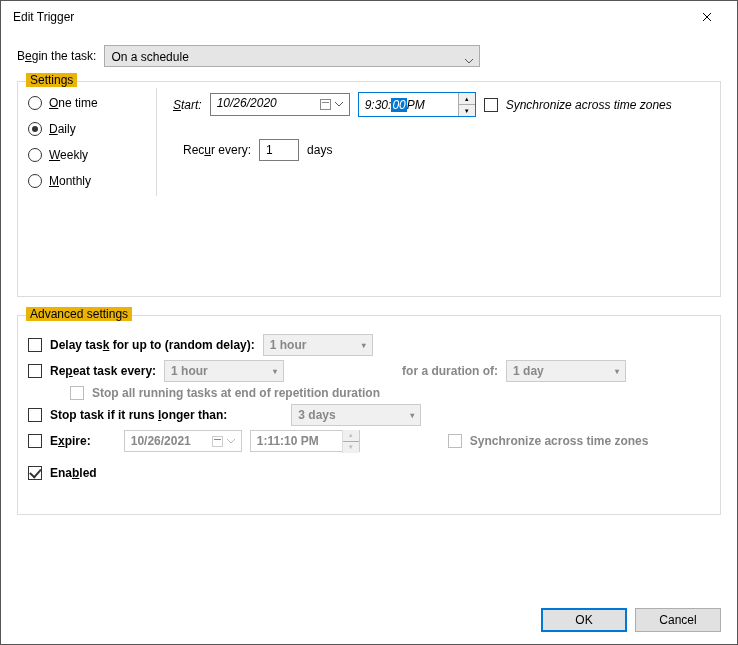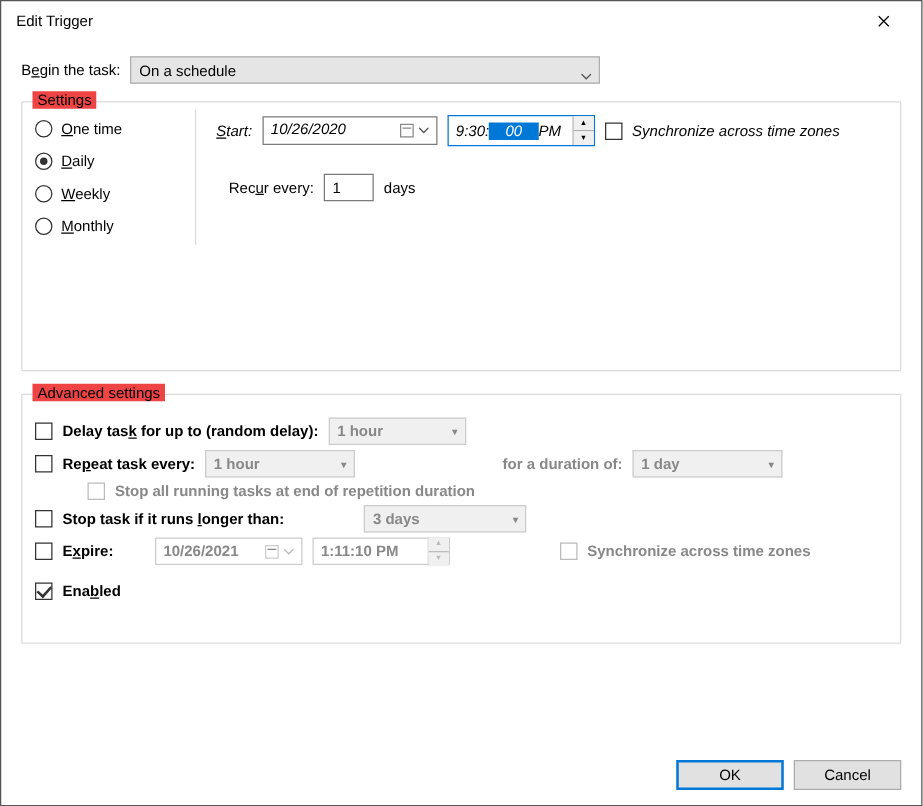--- a/index.html
+++ b/index.html
@@ -6,32 +6,32 @@
 body { margin: 0; background: #fff; width: 738px; height: 645px; border: 1px solid #555; position: relative; }
 .titlebar { height: 32px; display: flex; align-items: center; padding: 0 8px; }
 .titlebar-title { flex: 1; padding-left: 4px; }
 .close-btn { width: 44px; height: 28px; display: flex; align-items: center; justify-content: center; cursor: pointer; }
 .close-btn svg { width: 10px; height: 10px; }
 .content { padding: 12px 16px 12px 16px; }
 .row { display: flex; align-items: center; }
 .begin-label { margin-right: 8px; }
 .begin-select { width: 376px; height: 22px; background: #e5e5e5; border: 1px solid #adadad; padding: 2px 6px; display: flex; align-items: flex-end; justify-content: space-between; cursor: pointer; }
 .fieldset { border: 1px solid #dcdcdc; margin: 14px 0 0 0; padding: 10px 10px 14px 10px; position: relative; }
-.fieldset-legend { position: absolute; top: -9px; left: 8px; background: #ef4444; padding: 0 4px; }
+.fieldset-legend { position: absolute; top: -9px; left: 8px; background: #eab308; padding: 0 4px; }
 .settings-body { display: flex; }
 .radio-col { width: 128px; display: flex; flex-direction: column; gap: 12px; padding-top: 4px; }
 .radio-item { display: flex; align-items: center; gap: 7px; cursor: pointer; }
 .radio-outer { width: 14px; height: 14px; border: 1px solid #333; border-radius: 50%; display: flex; align-items: center; justify-content: center; }
 .radio-inner { width: 6px; height: 6px; border-radius: 50%; background: #333; }
 .vsep { width: 1px; background: #dcdcdc; margin: -4px 10px -8px 0; }
 .right-col { flex: 1; padding-left: 6px; }
 .start-row { display: flex; align-items: center; gap: 8px; margin-bottom: 22px; font-style: italic; }
 .date-input { width: 140px; height: 23px; border: 1px solid #7a7a7a; padding: 2px 6px; display: flex; justify-content: space-between; background: #fff; }
 .time-input { width: 118px; height: 25px; border: 1px solid #0078d7; padding: 2px 0 2px 6px; display: flex; align-items: center; background: #fff; }
-.time-sel { background: #0078d7; color: #fff; padding: 0 13px; }
+.time-sel { background: #0078d7; color: #fff; padding: 0 1px; }
 .spinner { width: 17px; height: 23px; border-left: 1px solid #acacac; display: flex; flex-direction: column; margin-left: auto; }
 .spinner div { flex: 1; display: flex; align-items: center; justify-content: center; font-size: 6px; background: #f0f0f0; cursor: pointer; }
 .spinner div:first-child { border-bottom: 1px solid #acacac; }
 .chk { width: 14px; height: 14px; border: 1px solid #333; background: #fff; display: inline-flex; align-items: center; justify-content: center; cursor: pointer; flex-shrink: 0; }
 .chk.disabled { border-color: #bcbcbc; }
 .chk.checked::after { content: ""; width: 9px; height: 5px; border-left: 2px solid #333; border-bottom: 2px solid #333; transform: rotate(-48deg) translate(1px,-1px); }
 .recur-input { width: 40px; height: 22px; border: 1px solid #7a7a7a; padding: 2px 6px; background: #fff; }
 .adv-body { display: flex; flex-direction: column; gap: 4px; padding-top: 8px; font-weight: bold; }
 .adv-row { display: flex; align-items: center; gap: 8px; }
 .sel { height: 22px; border: 1px solid #cccccc; background: #f0f0f0; padding: 2px 6px; color: #888; display: flex; align-items: center; justify-content: space-between; }

